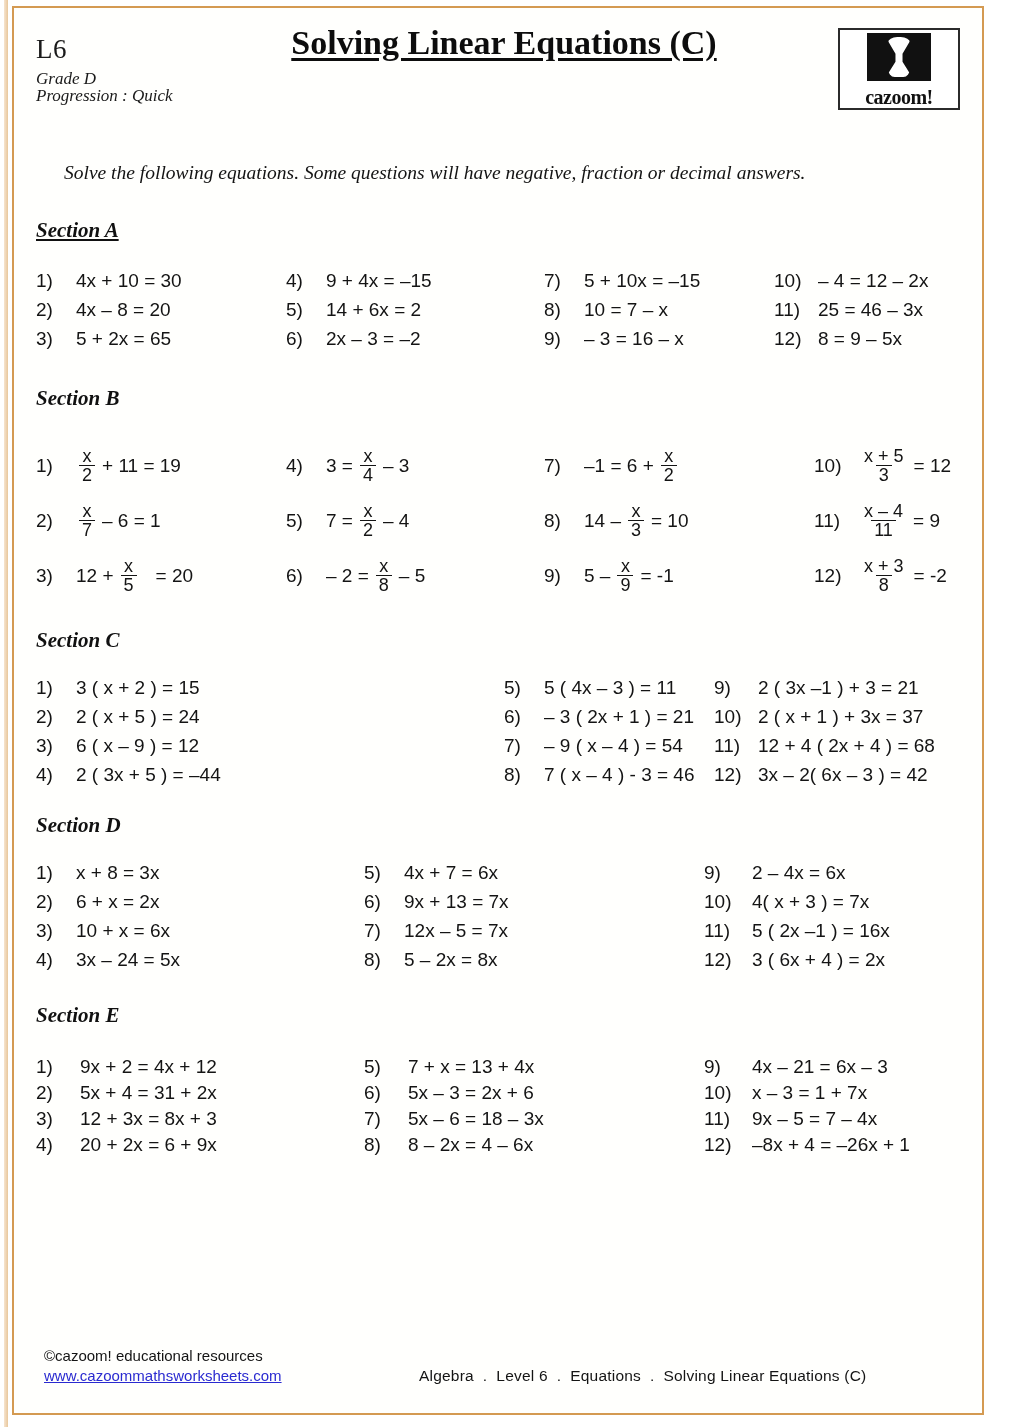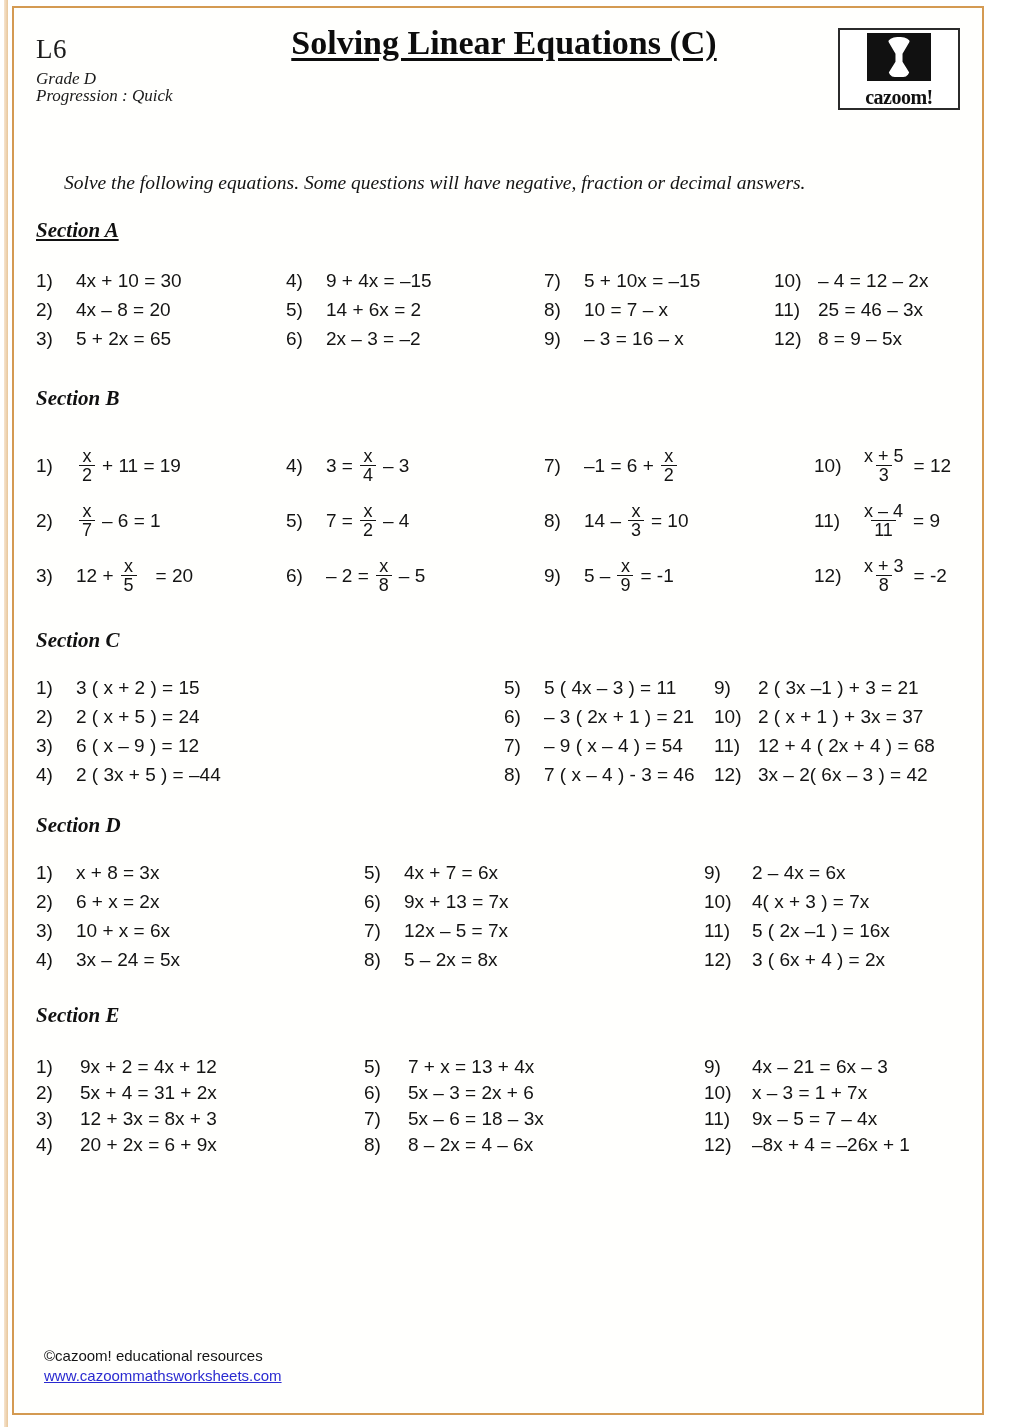--- a/index.html
+++ b/index.html
@@ -63,21 +63,21 @@
     clip-path:polygon(0% 0%,100% 0%,100% 10%,66% 42%,66% 62%,100% 92%,100% 100%,0% 100%,0% 92%,34% 62%,34% 42%,0% 10%);
   }
   .logo-text{
     font-family:"Liberation Serif", serif;
     font-weight:bold; font-size:20px; letter-spacing:-0.5px;
     color:#111; margin-top:1px; line-height:22px;
   }
 
   
   .instruction{
-    position:absolute; left:50px; top:164px; width:920px;
+    position:absolute; left:50px; top:154px; width:920px;
     font-family:"Liberation Serif", serif;
     font-style:italic; font-size:19.5px; color:#141414;
   }
 
   
   .section-title{
     position:absolute;
     font-family:"Liberation Serif", serif;
     font-weight:bold; font-style:italic; font-size:21px; color:#111;
   }
@@ -500,15 +500,16 @@
         <div class="qrow">
           <span class="qnum" style="width: 48px;">12)</span>
           <span class="qbody">–8x + 4 = –26x + 1</span>
         </div>
       </div>
     </div>
 
   <div class="footer">
     <div class="foot-copy">©cazoom! educational resources</div>
     <a class="foot-link" href="#">www.cazoommathsworksheets.com</a>
+    <div class="foot-breadcrumb"><span>Algebra</span><span class="sep">.</span><span>Level 6</span><span class="sep">.</span><span>Equations</span><span class="sep">.</span><span>Solving Linear Equations (C)</span></div>
   </div>
 
 </div>
 
 </body></html>

